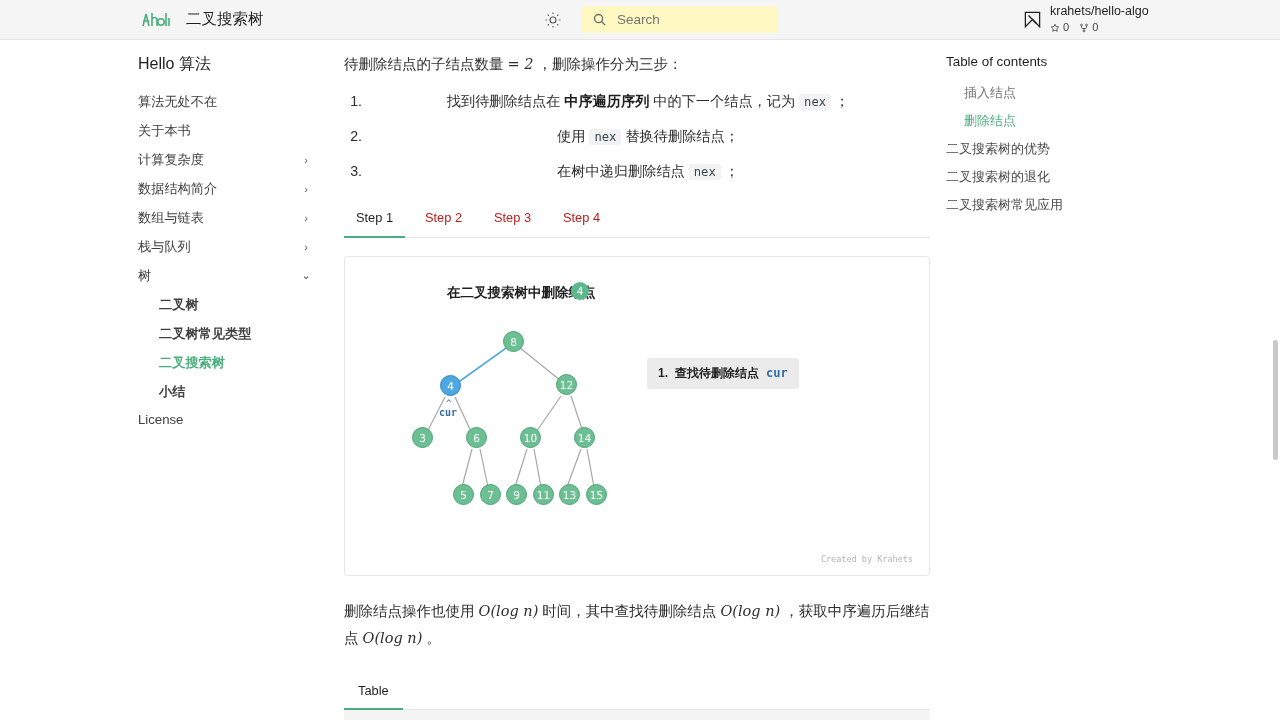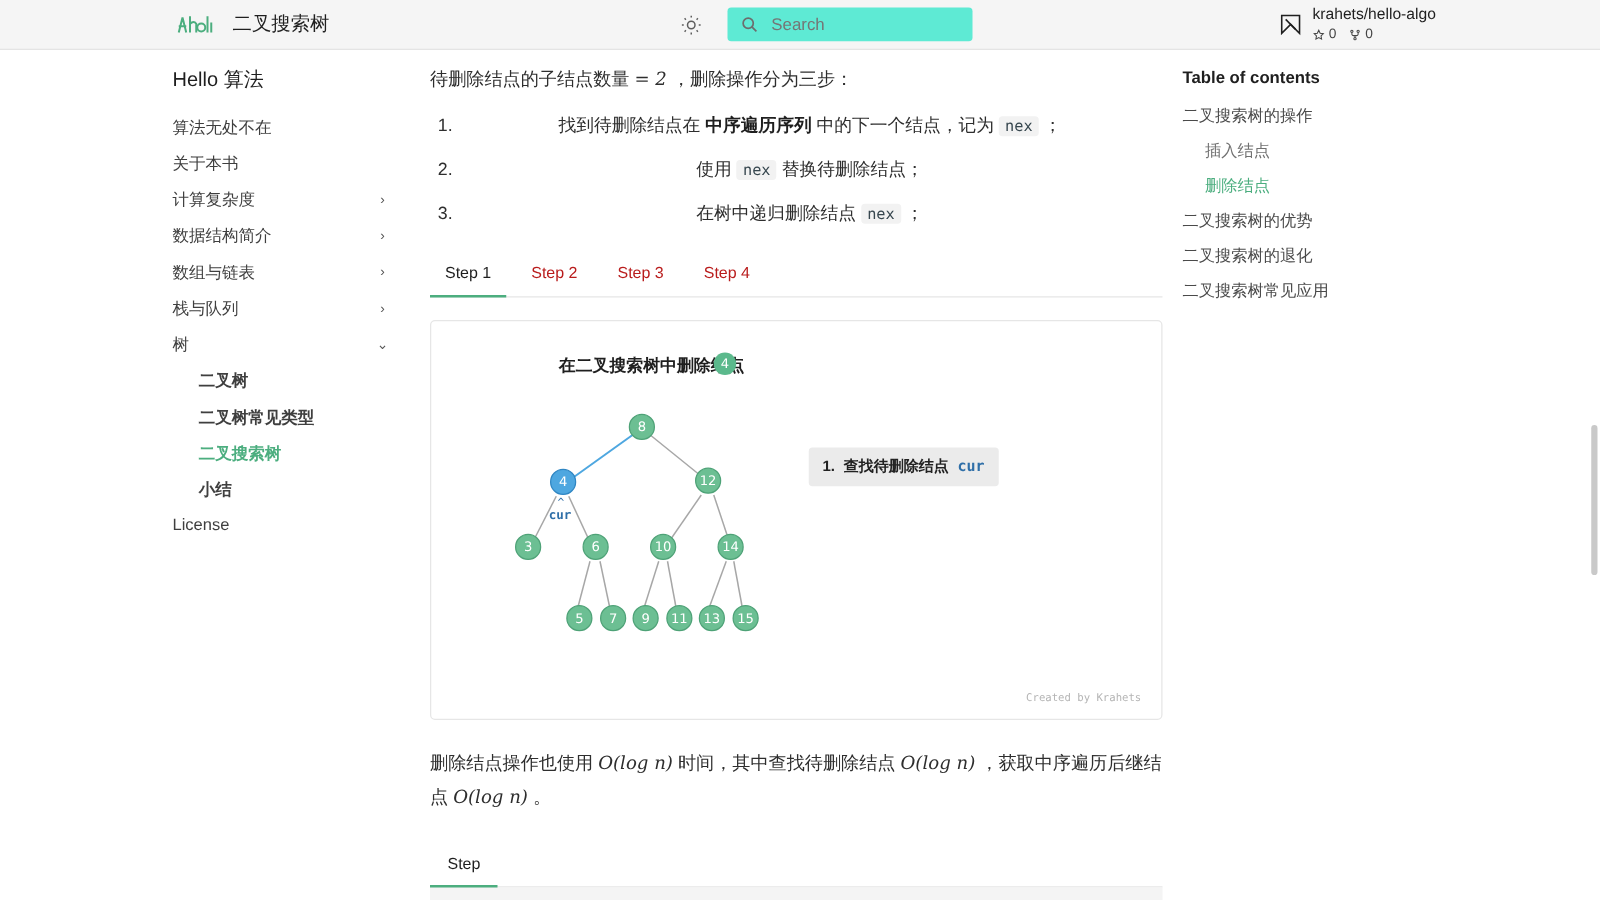--- a/index.html
+++ b/index.html
@@ -50,21 +50,21 @@
   }
   .theme-toggle {
     width: 22px; height: 22px;
     display: flex; align-items: center; justify-content: center;
     color: #5e5e5e;
     cursor: pointer;
   }
   .search-box {
     width: 196px;
     height: 27px;
-    background: #5eead4;
+    background: #fef9c3;
     border-radius: 3px;
     display: flex;
     align-items: center;
     gap: 8px;
     padding: 0 10px;
     width: 196px;
   }
   .search-icon { color: #6d6d6d; display:flex; }
   .search-input {
     border: none;
@@ -273,21 +273,21 @@
     overflow: hidden;
   }
 
   
   .toc {
     width: 320px;
     padding: 14px 0 0 16px;
     font-size: 13px;
   }
   .toc-title {
-    font-weight: bold;
+    font-weight: normal;
     color: #1f1f1f;
     margin-bottom: 10px;
     font-size: 13.4px;
   }
   .toc-item {
     padding: 5px 0;
     color: #4a4a4a;
     cursor: pointer;
   }
   .toc-item.sub { padding-left: 18px; color: #717171; }
@@ -484,32 +484,31 @@
 
       <div class="credit">Created by Krahets</div>
     </div>
 
     <p class="explain">
       <span>删除结点操作也使用 </span><span class="math-i">O(log n)</span><span> 时间，其中查找待删除结点 </span><span class="math-i">O(log n)</span><span> ，获取中序遍历后继结点 </span><span class="math-i">O(log n)</span><span> 。</span>
     </p>
 
     <div class="codetabs">
       <div class="codehead">
-        <div class="tab active">Step</div>
+        <div class="tab active">Table</div>
       </div>
       <div class="codebox">
         
         
       </div>
     </div>
   </main>
 
   <aside class="toc">
     <div class="toc-title">Table of contents</div>
-    <div class="toc-item">二叉搜索树的操作</div>
     <div class="toc-item sub">插入结点</div>
     <div class="toc-item sub current">删除结点</div>
     <div class="toc-item">二叉搜索树的优势</div>
     <div class="toc-item">二叉搜索树的退化</div>
     <div class="toc-item">二叉搜索树常见应用</div>
   </aside>
 
   <div class="vscroll"></div>
 </div>
 

